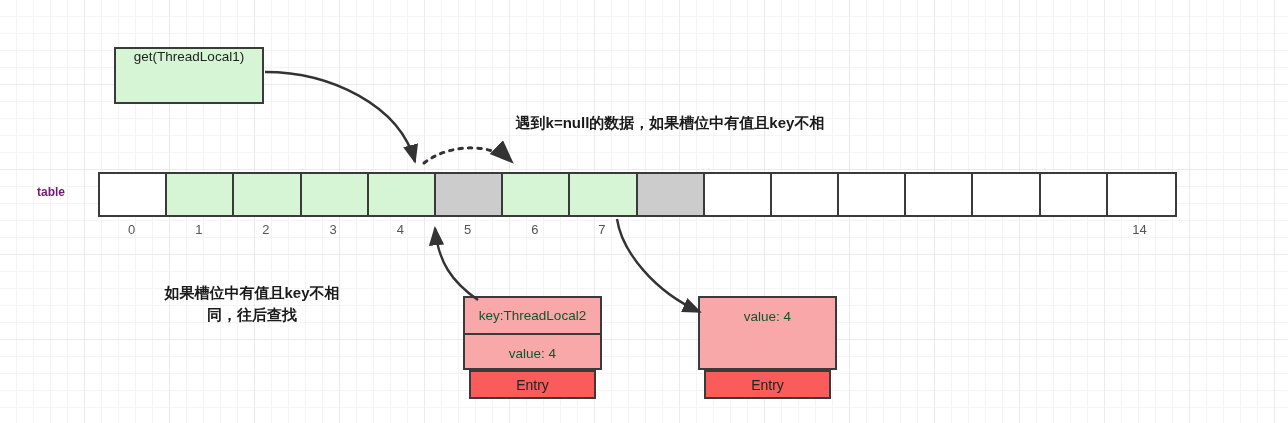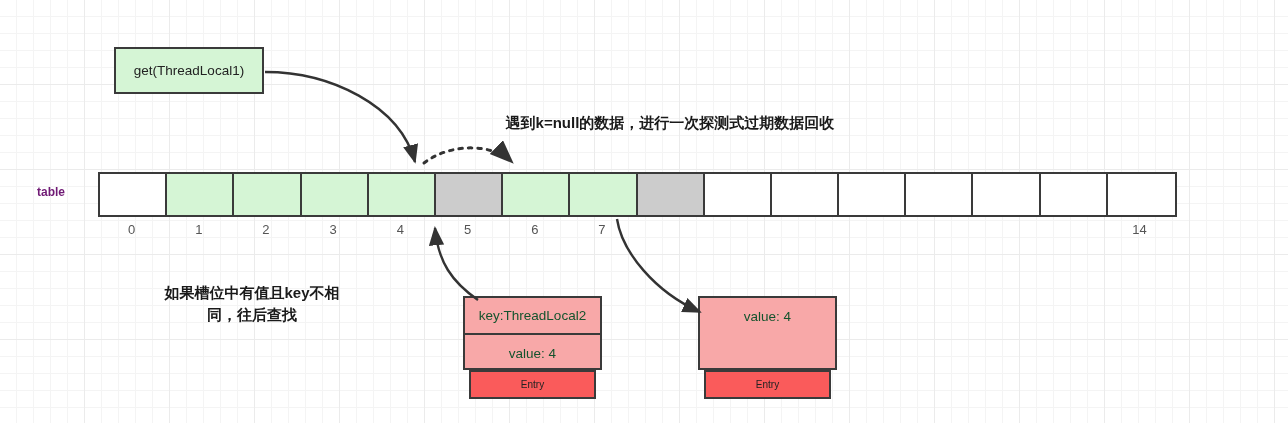--- a/index.html
+++ b/index.html
@@ -13,23 +13,23 @@
       linear-gradient(to bottom, #f4f4f4 1px, transparent 1px);
     background-size:85px 85px, 85px 85px, 17px 17px, 17px 17px;
     background-position:-1px -1px, -1px -1px, -1px -1px, -1px -1px;
     font-family:"Liberation Sans","DejaVu Sans",sans-serif;
     overflow:hidden;position:relative;
   }
   .stage{position:absolute;left:0;top:0;width:1288px;height:423px;}
   svg.overlay{position:absolute;left:0;top:0;width:1288px;height:423px;pointer-events:none;}
 
   .get-box{
-    position:absolute;left:114px;top:47px;width:150px;height:47px;
+    position:absolute;left:114px;top:47px;width:150px;height:57px;
     background:#d5f5d5;border:2px solid #3a3a3a;
-    display:flex;align-items:center;justify-content:center;
+    display:flex;justify-content:center;
     font-size:13.5px;color:#222;box-sizing:border-box;
   }
 
   .table-label{
     position:absolute;left:37px;top:185px;
     font-size:12px;font-weight:bold;color:#701a75;
   }
 
   .table-row{
     position:absolute;left:98px;top:172px;
@@ -62,40 +62,40 @@
     border:2px solid #3a3a3a;box-sizing:border-box;background:#f8a8a8;
   }
   .kv-row{
     height:37px;display:flex;align-items:center;justify-content:center;
     font-size:13.5px;color:#14532d;box-sizing:border-box;
   }
   .kv-row.top{border-bottom:2px solid #3a3a3a;}
   .entry-box{
     border:2px solid #3a3a3a;box-sizing:border-box;background:#fa5b5b;
     height:29px;display:flex;align-items:center;justify-content:center;
-    font-size:10px;color:#222;
+    font-size:14px;color:#222;
   }
   .g1{left:463px;top:296px;}
   .g1 .kv-box{width:139px;height:74px;}
   .g1 .entry-box{width:127px;margin-left:6px;}
   .g2{left:698px;top:296px;}
   .g2 .kv-box{width:139px;height:74px;}
   .g2 .entry-box{width:127px;margin-left:6px;}
 </style>
 </head>
 <body>
 
 <div class="stage">
 
   <div class="get-box">
     <span>get(ThreadLocal1)</span>
   </div>
 
   <div class="note note-top">
-    <span>遇到k=null的数据，进行一次探测式过期数据回收</span>
+    <span>遇到k=null的数据，如果槽位中有值且key不相</span>
   </div>
 
   <div class="note note-left">
     <div>如果槽位中有值且key不相</div>
     <div>同，往后查找</div>
   </div>
 
   <div class="table-label">table</div>
 
   <div class="table-row" id="table-row">

